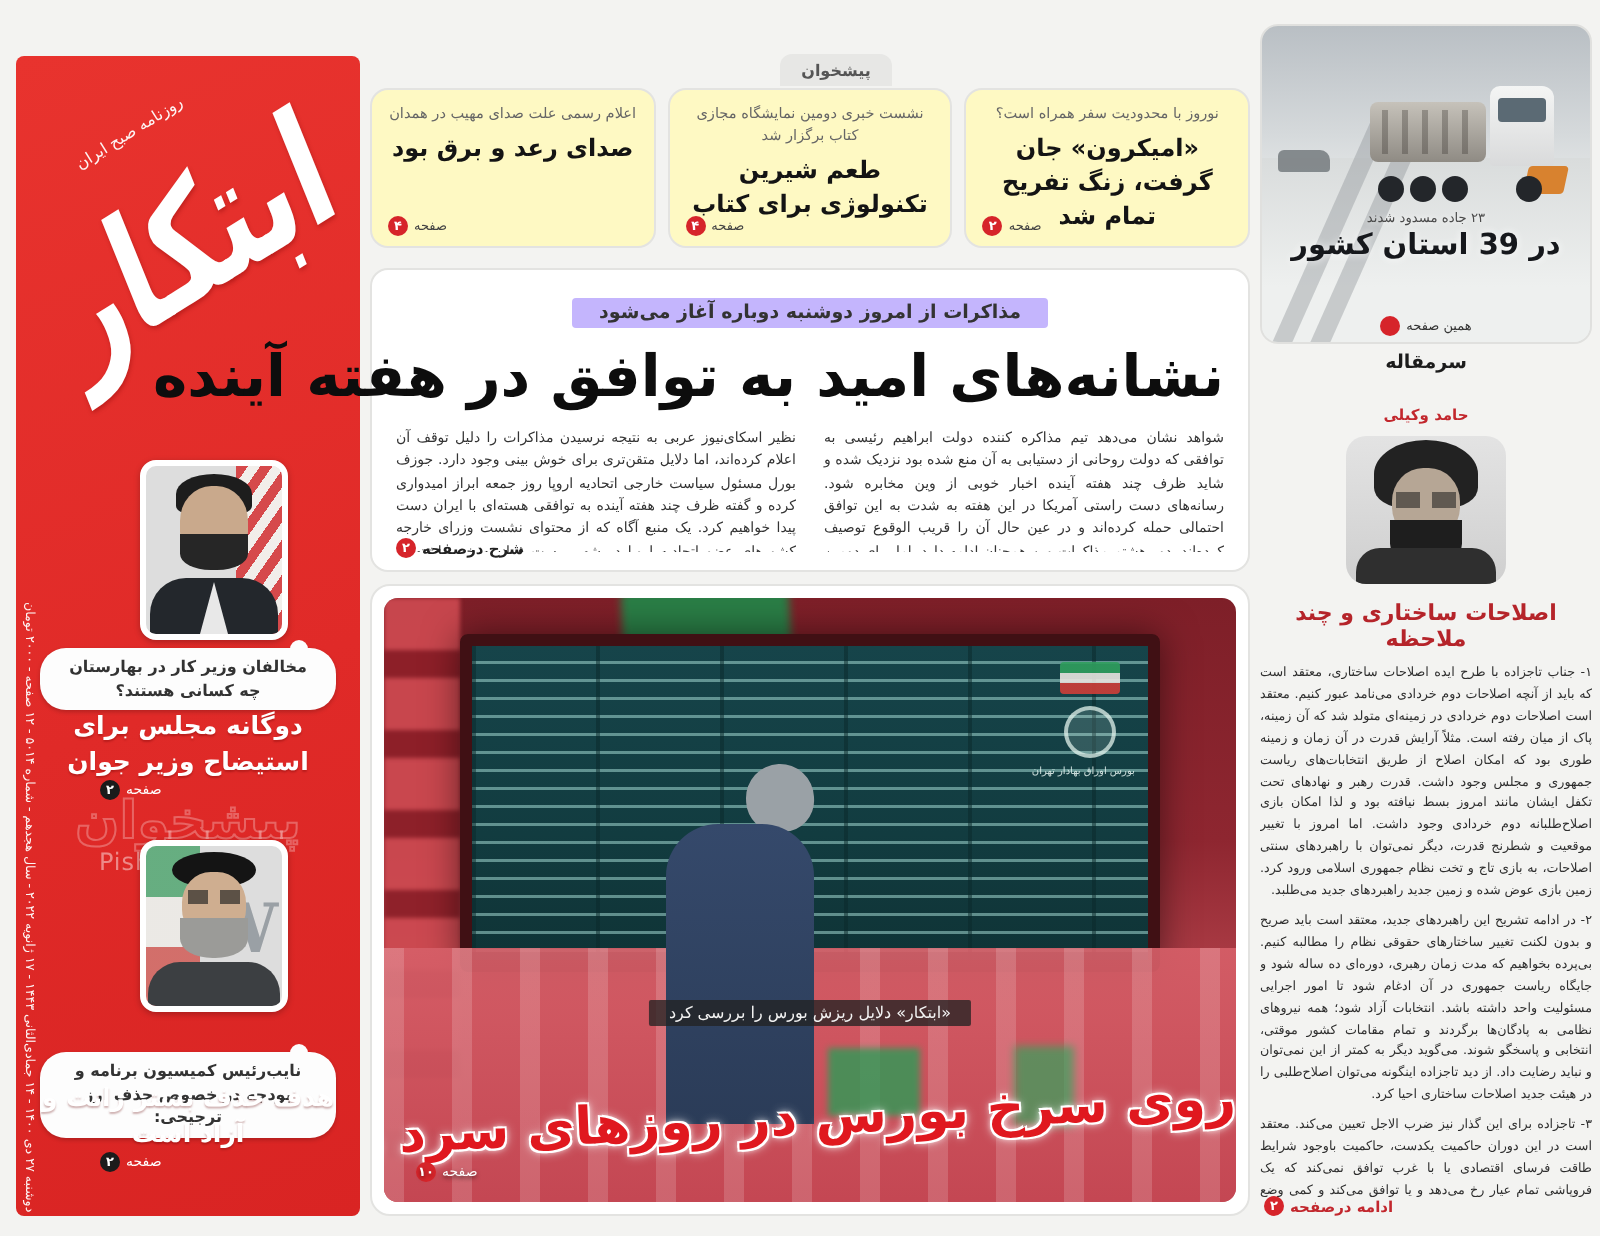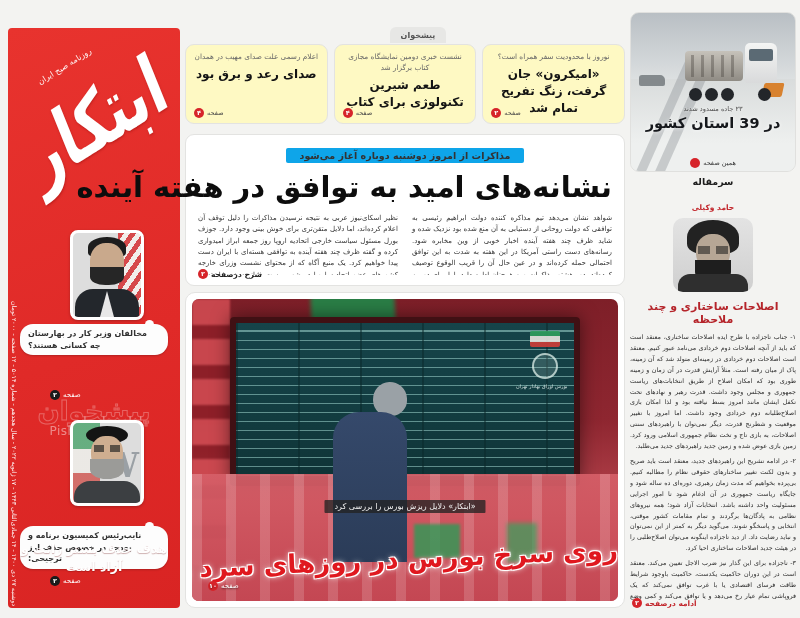--- a/index.html
+++ b/index.html
@@ -62,21 +62,21 @@
   .shirt1 { position:absolute; left:50%; bottom:0; width:14px; height:26px; margin-left:-7px; background:#e8e8e8; clip-path:polygon(50% 0,100% 100%,0 100%); }
   .turban { position:absolute; left:50%; top:3px; width:42px; height:18px; margin-left:-21px; background:#141414; border-radius:50%; }
   .face2 { position:absolute; left:50%; top:13px; width:32px; height:34px; margin-left:-16px; background:#cfae90; border-radius:45%; }
   .beard2 { position:absolute; left:50%; top:36px; width:34px; height:20px; margin-left:-17px; background:#9b9b98; border-radius:0 0 48% 48%; }
   .glasses { position:absolute; left:50%; top:22px; width:26px; height:7px; margin-left:-13px;
     border-left:10px solid rgba(30,30,30,.65); border-right:10px solid rgba(30,30,30,.65); }
   .robe2 { position:absolute; left:50%; bottom:-4px; width:66px; height:26px; margin-left:-33px; background:#3c3f42; border-radius:16px 16px 0 0; }
 
   .bubble {
     position:absolute; left:12px; right:12px; background:#fdfdfd; border-radius:13px;
-    color:#333; font-size:8px; font-weight:bold; text-align:left; padding:4px 8px;
+    color:#333; font-size:8px; font-weight:bold; text-align:center; padding:4px 8px;
     line-height:1.45; box-shadow:0 1px 2px rgba(0,0,0,.2);
   }
   .bubble::after { content:""; position:absolute; width:9px; height:9px; background:#fdfdfd; border-radius:50%; top:-4px; right:14px; }
   .b1 { top:296px; }
   .b2 { top:482px;margin-top:16px; }
   .side-head {
     position:absolute; left:8px; right:8px; color:#fff; font-weight:bold; font-size:12.5px;
     text-align:center; line-height:1.45; text-shadow:0 1px 1px rgba(100,0,0,.3);
   }
   .sh1 { top:326px; }
@@ -101,21 +101,21 @@
   }
   .newsbox .kick { font-size:7.3px; color:#666; line-height:1.5; }
   .newsbox .head { font-size:12px; font-weight:bold; color:#141414; line-height:1.4; margin-top:3px; }
   .pagemark { position:absolute; left:8px; bottom:5px; display:flex; align-items:center; gap:3px; font-size:6.5px; color:#444; }
   .dot-red { width:10px; height:10px; border-radius:50%; background:#d6242a; color:#fff; font-size:6.5px; line-height:10px; text-align:center; font-weight:bold; }
 
   .lead {
     left:185px; top:134px; width:440px; height:152px; background:#fff;
     border:1px solid #e3e3e1; border-radius:9px; padding:9px 12px 8px; text-align:center;
   }
-  .lead .kick { display:inline-block; background:#0ea5e9; color:#333; font-size:9.5px; font-weight:bold; padding:2px 14px; border-radius:2px; }
+  .lead .kick { display:inline-block; background:#c4b5fd; color:#333; font-size:9.5px; font-weight:bold; padding:2px 14px; border-radius:2px; }
   .lead .head { font-size:29px; font-weight:bold; color:#0d0d0d; margin-top:7px; white-space:nowrap; letter-spacing:-.5px; }
   .lead .cols { display:flex; gap:14px; margin-top:9px; height:62px; overflow:hidden; }
   .lead .col { flex:1; font-size:7px; color:#333; text-align:justify; line-height:1.62; }
   .lead .more { position:absolute; left:12px; bottom:6px; display:flex; gap:3px; align-items:center; font-size:7.5px; font-weight:bold; color:#222; }
 
   
   .bourse-card {
     left:185px; top:292px; width:440px; height:316px; background:#fff;
     border:1px solid #e3e3e1; border-radius:10px; padding:6px;
   }
@@ -213,20 +213,21 @@
 
   <div class="side-photo sp1">
     <div class="flagstripes"></div>
     <div class="hair1"></div>
     <div class="head1"></div>
     <div class="beard1"></div>
     <div class="suit1"></div>
     <div class="shirt1"></div>
   </div>
   <div class="bubble b1">مخالفان وزیر کار در بهارستان چه کسانی هستند؟</div>
+  <div class="side-head sh1">دوگانه مجلس برای استیضاح وزیر جوان</div>
   <div class="side-mark sm1">
     <span>صفحه</span>
     <span class="dot-black">۲</span>
   </div>
 
   <div class="wm-fa">پیشخوان</div>
   <div class="wm-en">Pishkhan.com</div>
 
   <div class="side-photo sp2">
     <div class="flagtric"></div>

